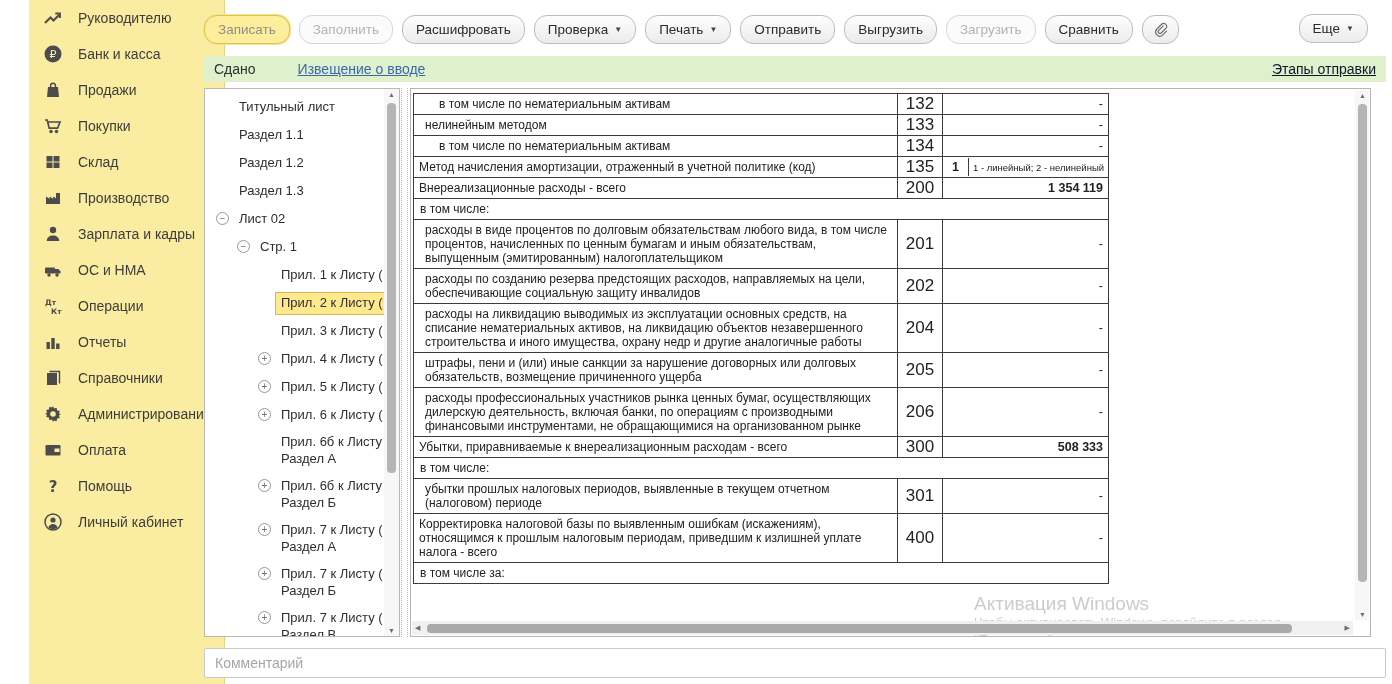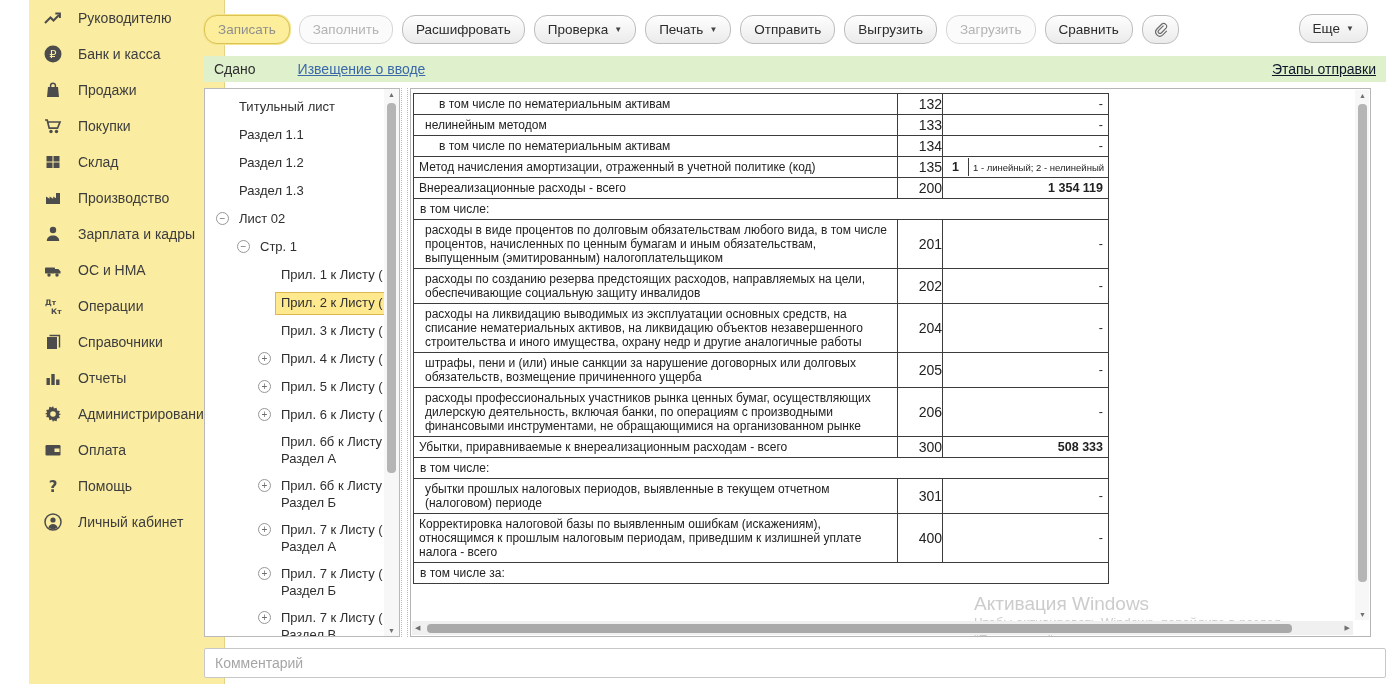--- a/index.html
+++ b/index.html
@@ -57,21 +57,21 @@
   .table-panel { position:absolute; left:410px; top:88px; width:961px; height:549px;
                  background:#fff; border:1px solid #b5b5b5; overflow:hidden; }
   .splitter { position:absolute; left:401px; top:88px; width:7px; height:549px;
               border-left:1px dotted #b9b9b9; border-right:1px dotted #b9b9b9; }
   table.grid { border-collapse:collapse; table-layout:fixed; width:695px;
                position:absolute; left:2px; top:4px; font-size:12px; color:#222; }
   table.grid td { border:1px solid #3c3c3c; vertical-align:middle; }
   .cell-name { padding:3px 5px; line-height:14px; }
   .cell-name.ind1 { padding-left:11px; }
   .cell-name.ind2 { padding-left:25px; }
-  .cell-code { text-align:right; font-size:14px; }
+  .cell-code { text-align:center; font-size:17px; }
   .cell-value { text-align:right; padding:3px 5px; font-size:12.5px; }
   .cell-value.bold { font-weight:bold; }
   .cell-section { padding:3px 6px; line-height:14px; }
   .vsplit { display:flex; align-items:stretch; }
   .mini-val { width:26px; border-right:1px solid #3c3c3c; text-align:center;
               font-weight:bold; padding:2px 0; font-size:12.5px; }
   .hint { flex:1; font-size:9.5px; text-align:center; padding:4px 2px 2px; color:#1c1c1c; white-space:nowrap; }
 
   .tp-vscroll { position:absolute; right:1px; top:1px; bottom:16px; width:14px; background:#f7f7f7; z-index:3; }
   .tp-hscroll { position:absolute; left:1px; right:17px; bottom:1px; height:14px; background:#f0f0f0; z-index:3; }
@@ -175,35 +175,35 @@
           <svg viewBox="0 0 20 20">
             <text x="2" y="9" font-size="7.5" font-weight="bold" fill="#4c4c4c" font-family="DejaVu Sans,sans-serif">Дт</text>
             <text x="8" y="17.5" font-size="7.5" font-weight="bold" fill="#4c4c4c" font-family="DejaVu Sans,sans-serif">Кт</text>
           </svg>
         </span>
         <span class="sb-label">Операции</span>
       </div>
       <div class="sb-item">
         <span class="sb-icon">
           <svg viewBox="0 0 20 20">
-            <path d="M6.5 3.5h10v12" fill="none" stroke="#4c4c4c" stroke-width="1.4"></path>
-            <rect x="4" y="5" width="10" height="12" fill="#4c4c4c"></rect>
-          </svg>
-        </span>
-        <span class="sb-label">Справочники</span>
-      </div>
-      <div class="sb-item">
-        <span class="sb-icon">
-          <svg viewBox="0 0 20 20">
             <rect x="3.5" y="10" width="3.4" height="7" fill="#4c4c4c"></rect>
             <rect x="8.3" y="6" width="3.4" height="11" fill="#4c4c4c"></rect>
             <rect x="13.1" y="11.5" width="3.4" height="5.5" fill="#4c4c4c"></rect>
           </svg>
         </span>
         <span class="sb-label">Отчеты</span>
+      </div>
+      <div class="sb-item">
+        <span class="sb-icon">
+          <svg viewBox="0 0 20 20">
+            <path d="M6.5 3.5h10v12" fill="none" stroke="#4c4c4c" stroke-width="1.4"></path>
+            <rect x="4" y="5" width="10" height="12" fill="#4c4c4c"></rect>
+          </svg>
+        </span>
+        <span class="sb-label">Справочники</span>
       </div>
       <div class="sb-item">
         <span class="sb-icon">
           <svg viewBox="0 0 20 20">
             <path d="M10 2l1 2.6 2.6-.9.5 2.7 2.7.5-.9 2.6L18 10l-2.1 1.5.9 2.6-2.7.5-.5 2.7-2.6-.9L10 18l-1-2.6-2.6.9-.5-2.7-2.7-.5.9-2.6L2 10l2.1-1.5-.9-2.6 2.7-.5.5-2.7 2.6.9z" fill="#4c4c4c"></path>
             <circle cx="10" cy="10" r="2.8" fill="#faeca0"></circle>
           </svg>
         </span>
         <span class="sb-label">Администрирование</span>
       </div>

